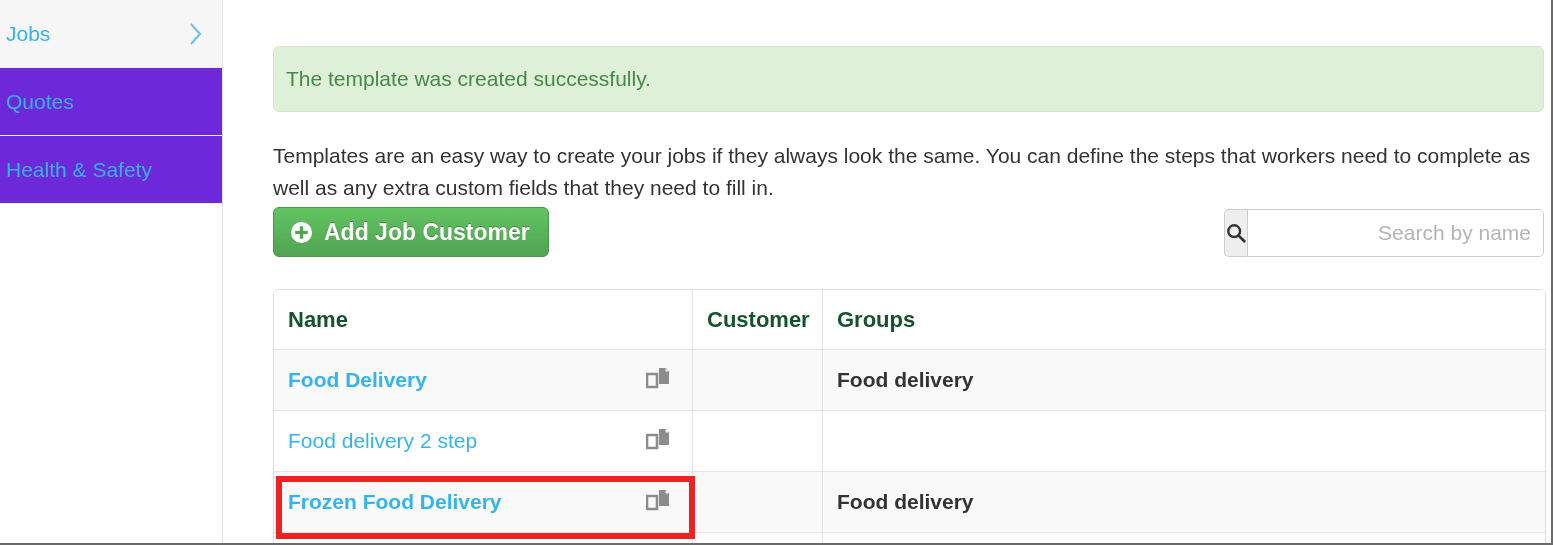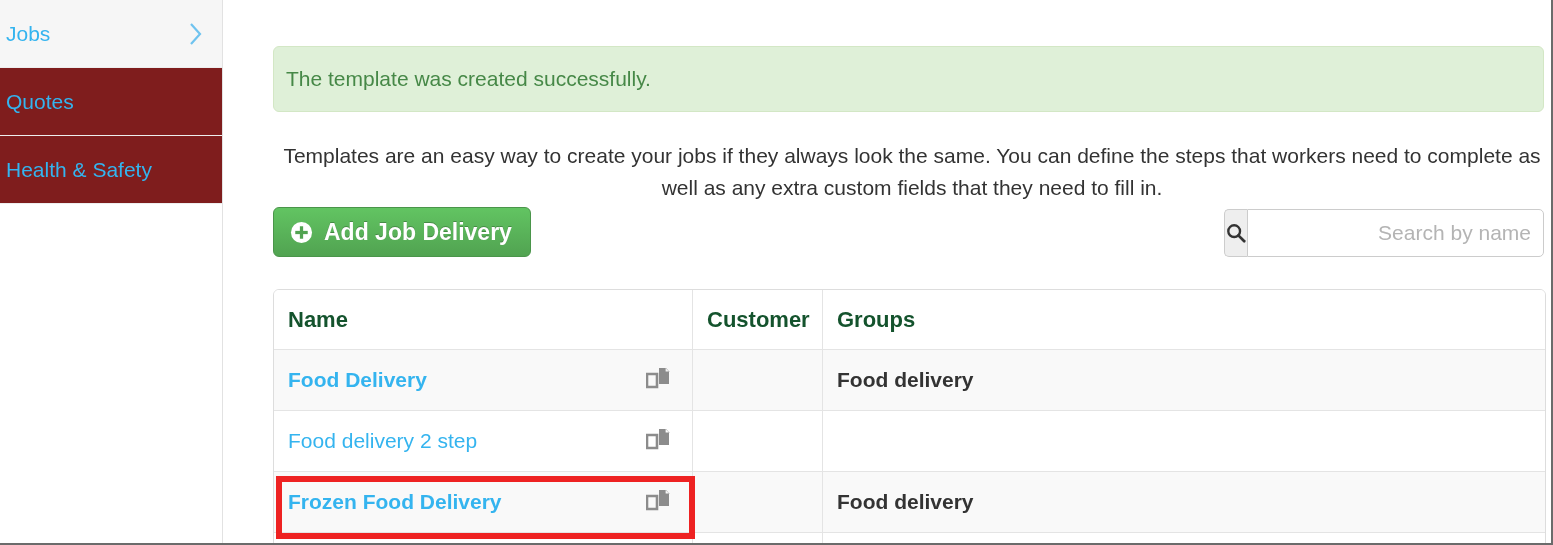--- a/index.html
+++ b/index.html
@@ -33,21 +33,21 @@
     border-right: 1px solid #e2e2e2;
   }
 
   .nav-item {
     position: relative;
     height: 68px;
     display: flex;
     align-items: center;
     padding: 0 18px 0 6px;
     border-bottom: 1px solid #eeeeee;
-    background: #7f1d1d;
+    background: #6d28d9;
     cursor: pointer;
   }
   .nav-item.active { background: #f6f6f6; }
 
   .nav-label {
     font-size: 21px;
     color: #34b4ef;
     letter-spacing: 0;
     white-space: nowrap;
   }
@@ -84,21 +84,20 @@
     color: #468847;
   }
 
   #intro-paragraph {
     position: absolute;
     left: 50px; top: 140px;
     width: 1278px;
     font-size: 21px;
     line-height: 32px;
     color: #333333;
-    text-align: center;
   }
 
   
   #toolbar {
     position: absolute;
     left: 50px; top: 207px;
     width: 1271px;
     height: 52px;
   }
 
@@ -259,21 +258,21 @@
     <div id="toolbar">
 
       <button id="add-template-btn">
         <span style="display:flex;align-items:center;">
           <svg width="23" height="23" viewBox="0 0 24 24" aria-hidden="true">
             <circle cx="12" cy="12" r="11" fill="#ffffff"></circle>
             <rect x="10.3" y="5.5" width="3.4" height="13" fill="#51a351"></rect>
             <rect x="5.5" y="10.3" width="13" height="3.4" fill="#51a351"></rect>
           </svg>
         </span>
-        <span>Add Job Delivery</span>
+        <span>Add Job Customer</span>
       </button>
 
       <div id="search-group">
         <div id="search-addon">
           <svg width="22" height="22" viewBox="0 0 24 24" aria-hidden="true">
             <circle cx="10" cy="10" r="6.4" fill="none" stroke="#333333" stroke-width="2.6"></circle>
             <line x1="14.6" y1="14.6" x2="21" y2="21" stroke="#333333" stroke-width="3" stroke-linecap="round"></line>
           </svg>
         </div>
         <input id="search-input" type="text" placeholder="Search by name" style="">

